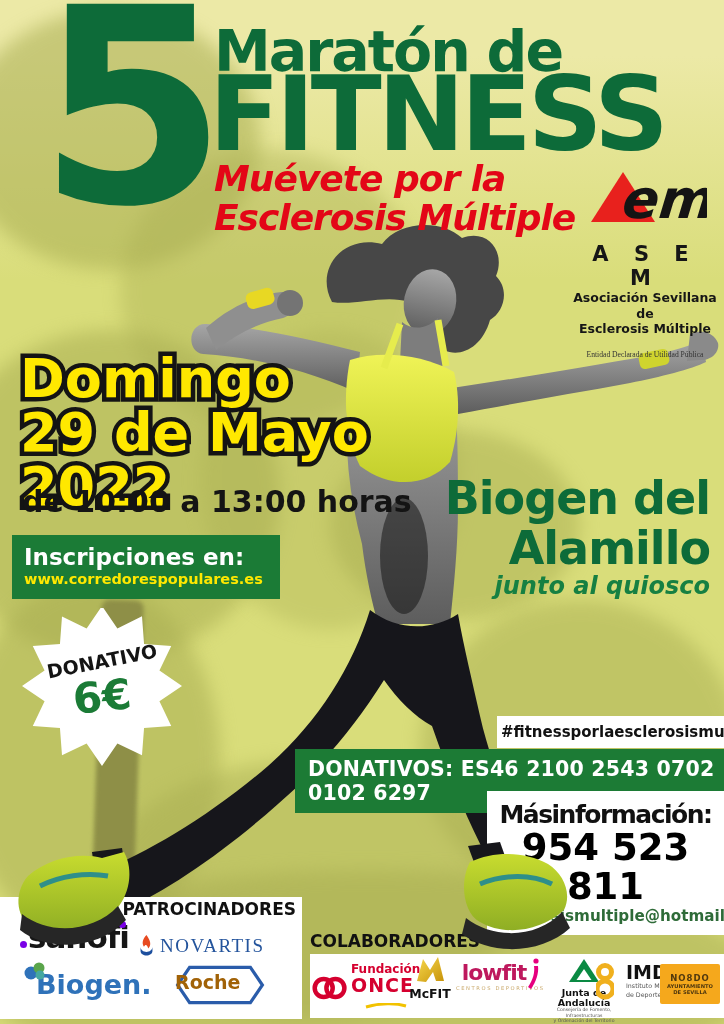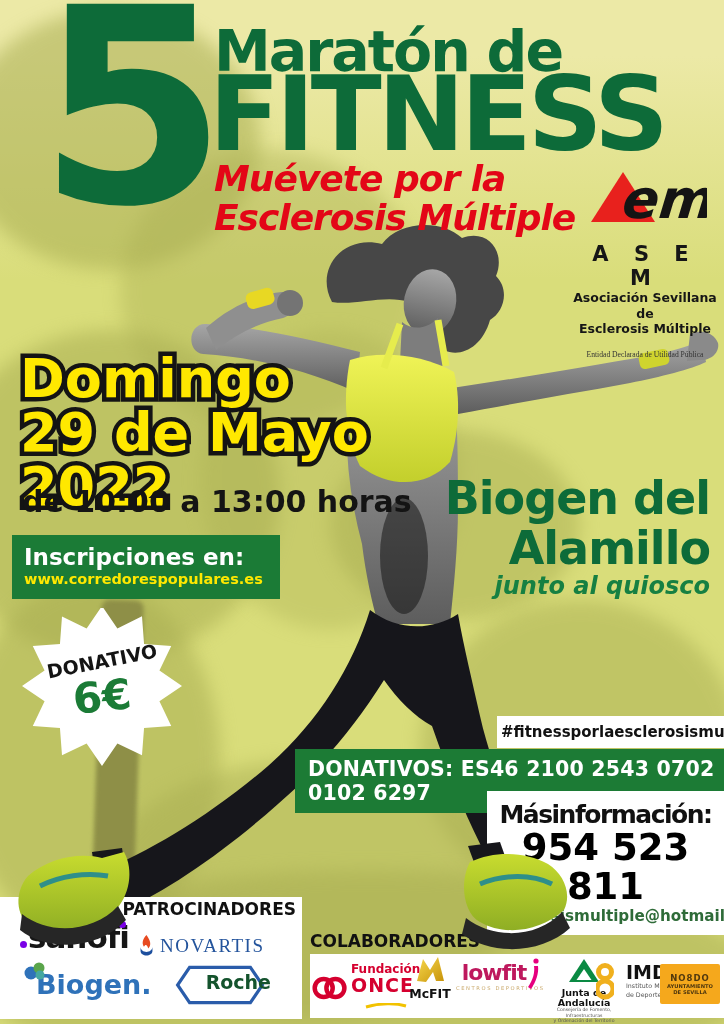--- a/index.html
+++ b/index.html
@@ -61,22 +61,22 @@
   .sp-panel{left:0;top:897px;width:302px;height:122px;background:#fff;}
   .sp-label{position:absolute;right:6px;top:2px;font-size:17px;font-weight:bold;color:#111;}
   .sanofi{position:absolute;left:28px;top:22px;font-size:31px;font-weight:bold;color:#161616;letter-spacing:-1px;}
   .sanofi .dot1{position:absolute;left:-8px;bottom:7px;width:7px;height:7px;border-radius:50%;background:#7a00e6;}
   .sanofi .dot2{position:absolute;right:3px;top:2px;width:7px;height:7px;border-radius:50%;background:#7a00e6;}
   .novartis{position:absolute;left:138px;top:36px;display:flex;align-items:center;gap:5px;}
   .novartis .txt{font-family:"Liberation Serif", serif;font-size:19px;color:#24549c;letter-spacing:1.5px;}
   .biogen{position:absolute;left:36px;top:72px;font-size:27px;font-weight:bold;color:#2f72b9;}
   .biogen svg{position:absolute;left:-12px;top:-8px;}
   .roche{position:absolute;left:175px;top:68px;}
-  .roche .txt{position:absolute;left:8px;top:6px;width:88px;text-align:right;
-    font-size:19px;font-weight:bold;color:#14532d;}
+  .roche .txt{position:absolute;left:0;top:6px;width:88px;text-align:left;
+    font-size:19px;font-weight:bold;color:#a16207;}
   
   .co-label{left:310px;top:931px;font-size:17px;font-weight:bold;color:#111;}
   .co-panel{left:310px;top:954px;width:414px;height:64px;background:#fff;}
   .co-item{position:absolute;text-align:center;}
   .once{left:2px;top:8px;display:flex;align-items:center;gap:3px;}
   .once-txt .f{font-size:12px;font-weight:bold;color:#d5002f;text-align:left;}
   .once-txt .o{font-size:19px;font-weight:bold;color:#d5002f;letter-spacing:1px;line-height:0.95;text-align:left;}
   .mcfit{left:96px;top:0;width:48px;}
   .mcfit .t{font-size:12.5px;font-weight:bold;color:#111;margin-top:-2px;}
   .lowfit{left:146px;top:8px;width:76px;}

